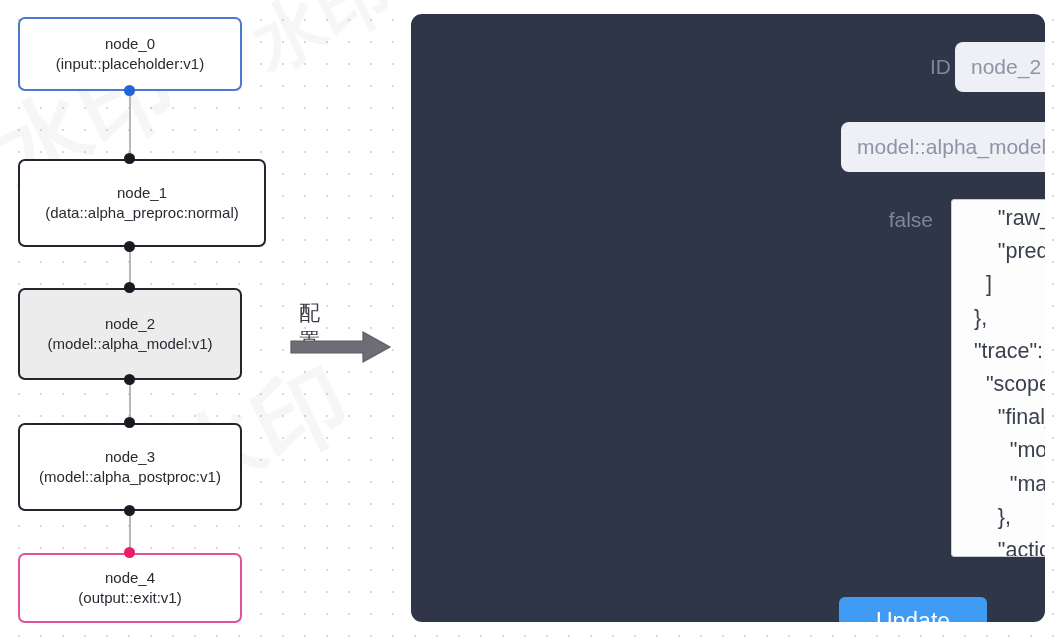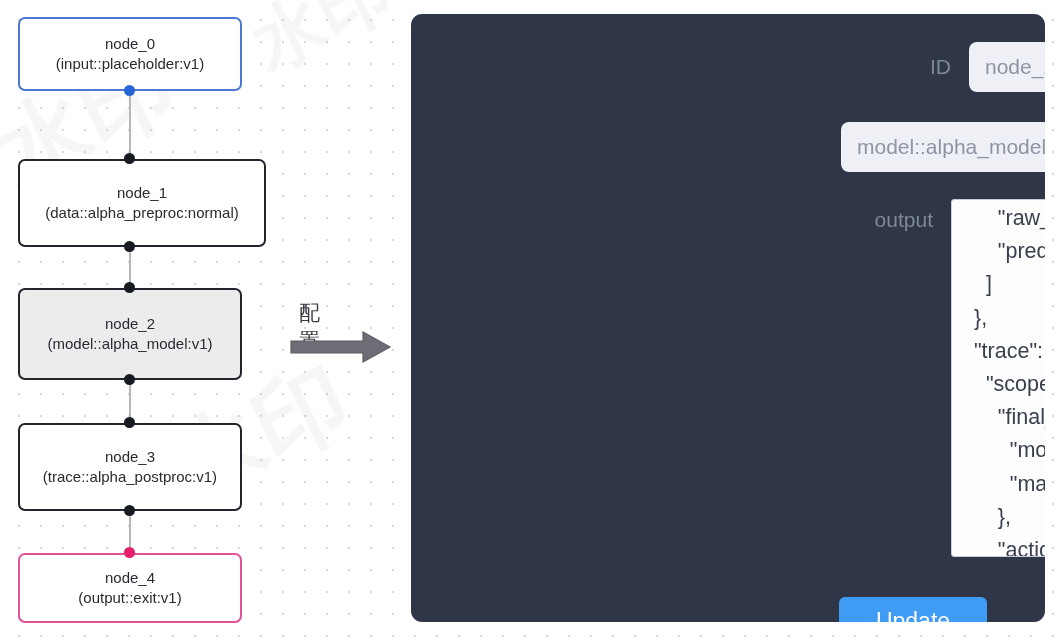--- a/index.html
+++ b/index.html
@@ -120,21 +120,21 @@
 
   .field-row {
     position: absolute;
     display: flex;
     align-items: center;
   }
   .field-label {
     color: #7e8798;
     font-size: 21px;
     text-align: right;
-    padding-right: 18px;
+    padding-right: 4px;
     font-family: "Liberation Sans", sans-serif;
   }
   .field-input {
     box-sizing: border-box;
     background: #eef0f6;
     border: none;
     border-radius: 8px;
     color: #8d94a3;
     font-size: 21px;
     font-family: "Liberation Sans", sans-serif;
@@ -235,21 +235,21 @@
 
   <div class="node selected" style="left:18px; top:288px; width:224px; height:92px;">
     <span class="node-label">node_2
 (model::alpha_model:v1)</span>
   </div>
   <div class="handle h-dark" style="left:124px; top:282px;"></div>
   <div class="handle h-dark" style="left:124px; top:374px;"></div>
 
   <div class="node dark" style="left:18px; top:423px; width:224px; height:88px;">
     <span class="node-label">node_3
-(trace::alpha_postproc:v1)</span>
+(model::alpha_postproc:v1)</span>
   </div>
   <div class="handle h-dark" style="left:124px; top:417px;"></div>
   <div class="handle h-dark" style="left:124px; top:505px;"></div>
 
   <div class="node pink" style="left:18px; top:553px; width:224px; height:70px;">
     <span class="node-label">node_4
 (output::exit:v1)</span>
   </div>
   <div class="handle h-pink" style="left:124px; top:547px;"></div>
 
@@ -264,21 +264,21 @@
 
     <div class="field-row" id="row-id">
       <div class="field-label">ID</div>
       <input class="field-input" type="text" readonly="" value="node_2" style="">
     </div>
 
     <div class="field-row" id="row-type">
       <input class="field-input" type="text" readonly="" value="model::alpha_model:v1" style="">
     </div>
 
-    <div id="config-label">output</div>
+    <div id="config-label">false</div>
 
     <div id="config-wrap">
       <pre id="config-text">      "raw_action",
       "pred"
     ]
   },
   "trace": {
     "scopes": {
       "final_layer": {
         "module": "pi0",

